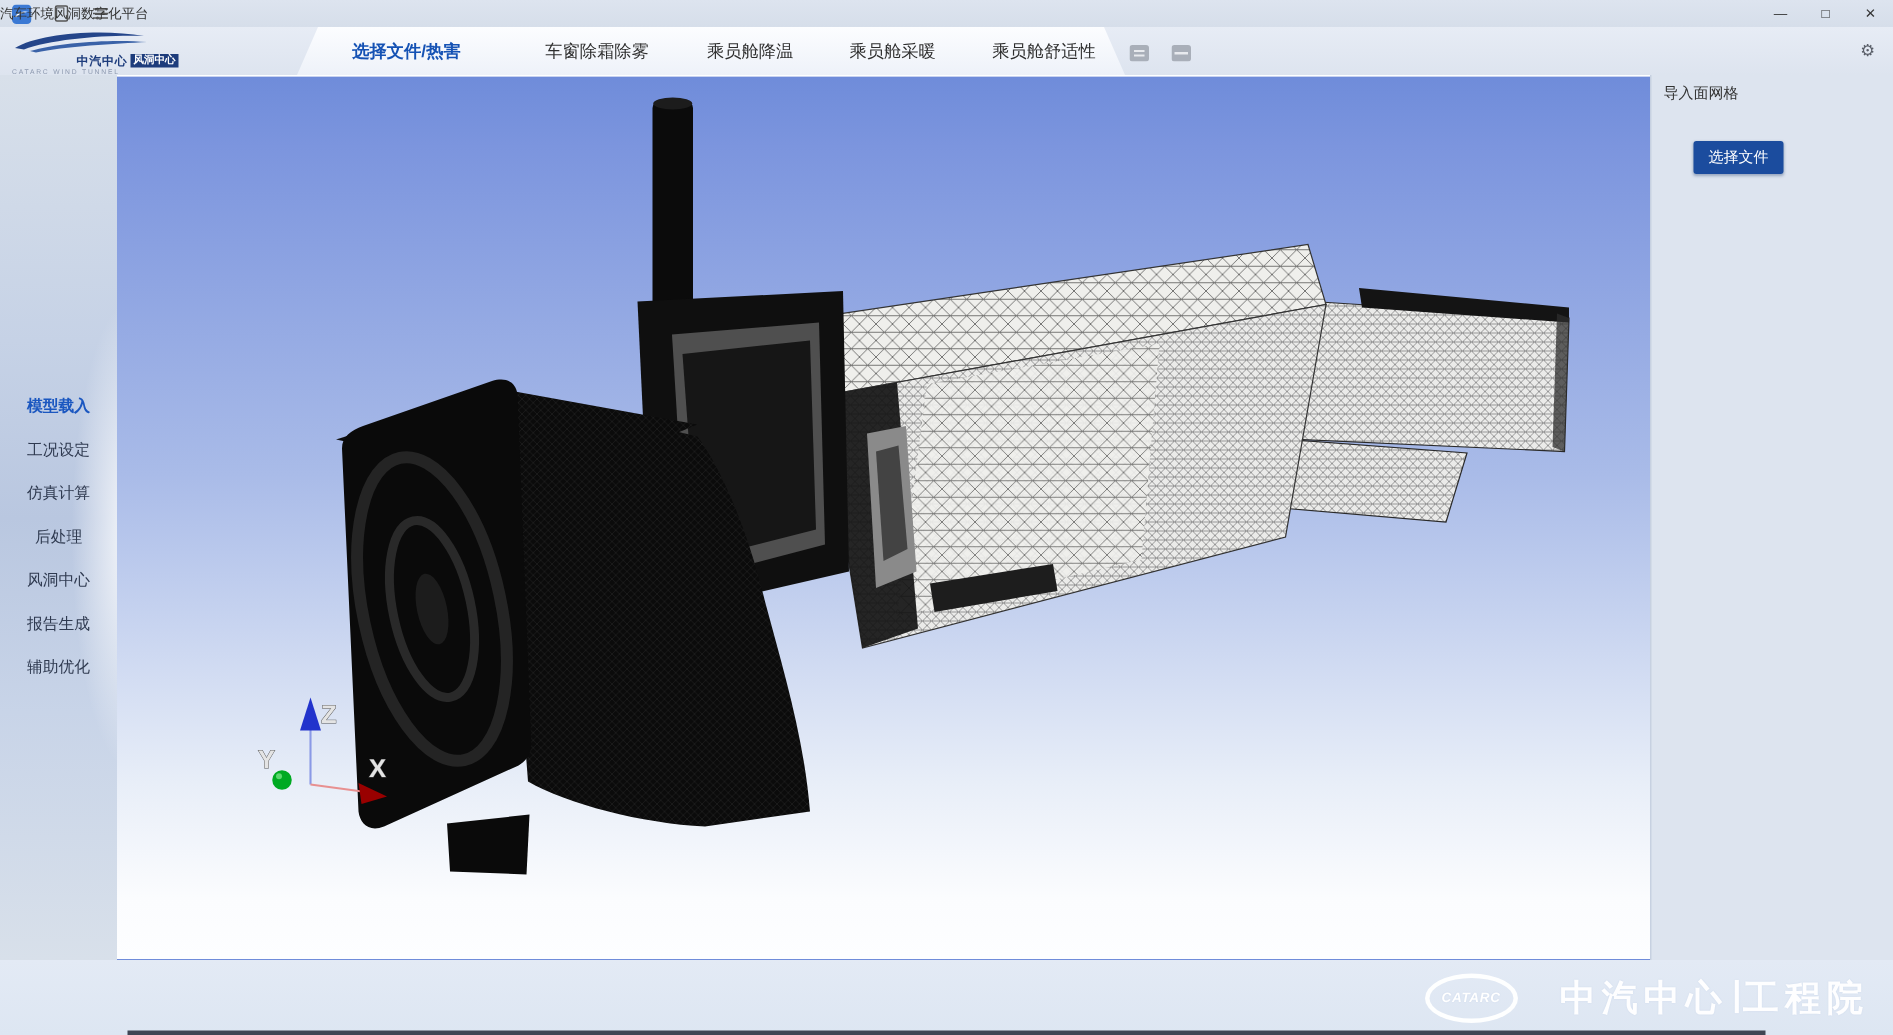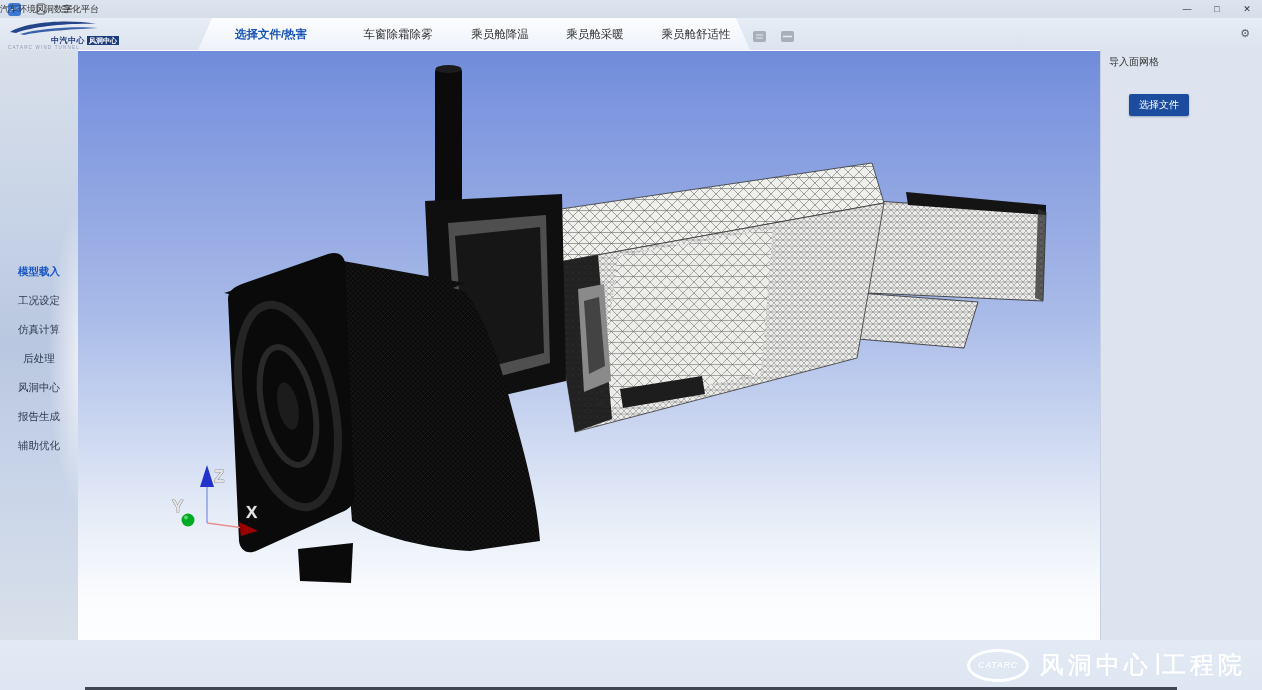--- a/index.html
+++ b/index.html
@@ -59,21 +59,21 @@
   .right-panel{position:absolute;left:1100px;top:50px;width:182px;height:590px;
     background:#dde4ef;border-left:1px solid #c7d1e1;box-sizing:border-box;}
   .rp-title{position:absolute;left:8px;top:5px;font-size:10px;color:#333;}
   .choose-file{position:absolute;left:28px;top:44px;background:#1b4c9e;color:#fff;
     border:none;border-radius:2px;font-size:10px;padding:4px 10px;cursor:pointer;
     font-family:"Liberation Sans",sans-serif;box-shadow:0 1px 2px rgba(20,50,100,.35);text-align:center;}
 
   
   .footer{position:absolute;left:0;top:640px;width:100%;height:50px;
     background:linear-gradient(180deg,#e3eaf5,#dde6f2);}
-  .footer-brand{position:absolute;right:16px;top:0;height:100%;display:flex;align-items:center;gap:11px;}
+  .footer-brand{position:absolute;right:16px;top:0;height:100%;display:flex;align-items:center;gap:28px;}
   .oval{width:56px;height:27px;border:3px solid rgba(255,255,255,.97);border-radius:50%;
     display:flex;align-items:center;justify-content:center;font-size:9px;font-weight:bold;
     font-style:italic;color:#fff;letter-spacing:.5px;text-shadow:0 0 1px #c8d5ea;}
   .brand-text{font-size:24px;font-weight:bold;color:rgba(255,255,255,.97);letter-spacing:4px;
     text-shadow:0 0 1px #c8d5ea;white-space:nowrap;}
 
   .bottom-strip{position:absolute;left:85px;bottom:0;width:1092px;height:3px;background:#3f4654;}
 </style>
 </head>
 <body>
@@ -232,18 +232,18 @@
   </div>
 
   <div class="right-panel">
     <div class="rp-title">导入面网格</div>
     <button class="choose-file">选择文件</button>
   </div>
 
   <div class="footer">
     <div class="footer-brand">
       <span class="oval">CATARC</span>
-      <span class="brand-text">风洞中心∣工程院</span>
+      <span class="brand-text">中汽中心∣工程院</span>
     </div>
   </div>
 
   <div class="bottom-strip"></div>
 </div>
 
 </body></html>

